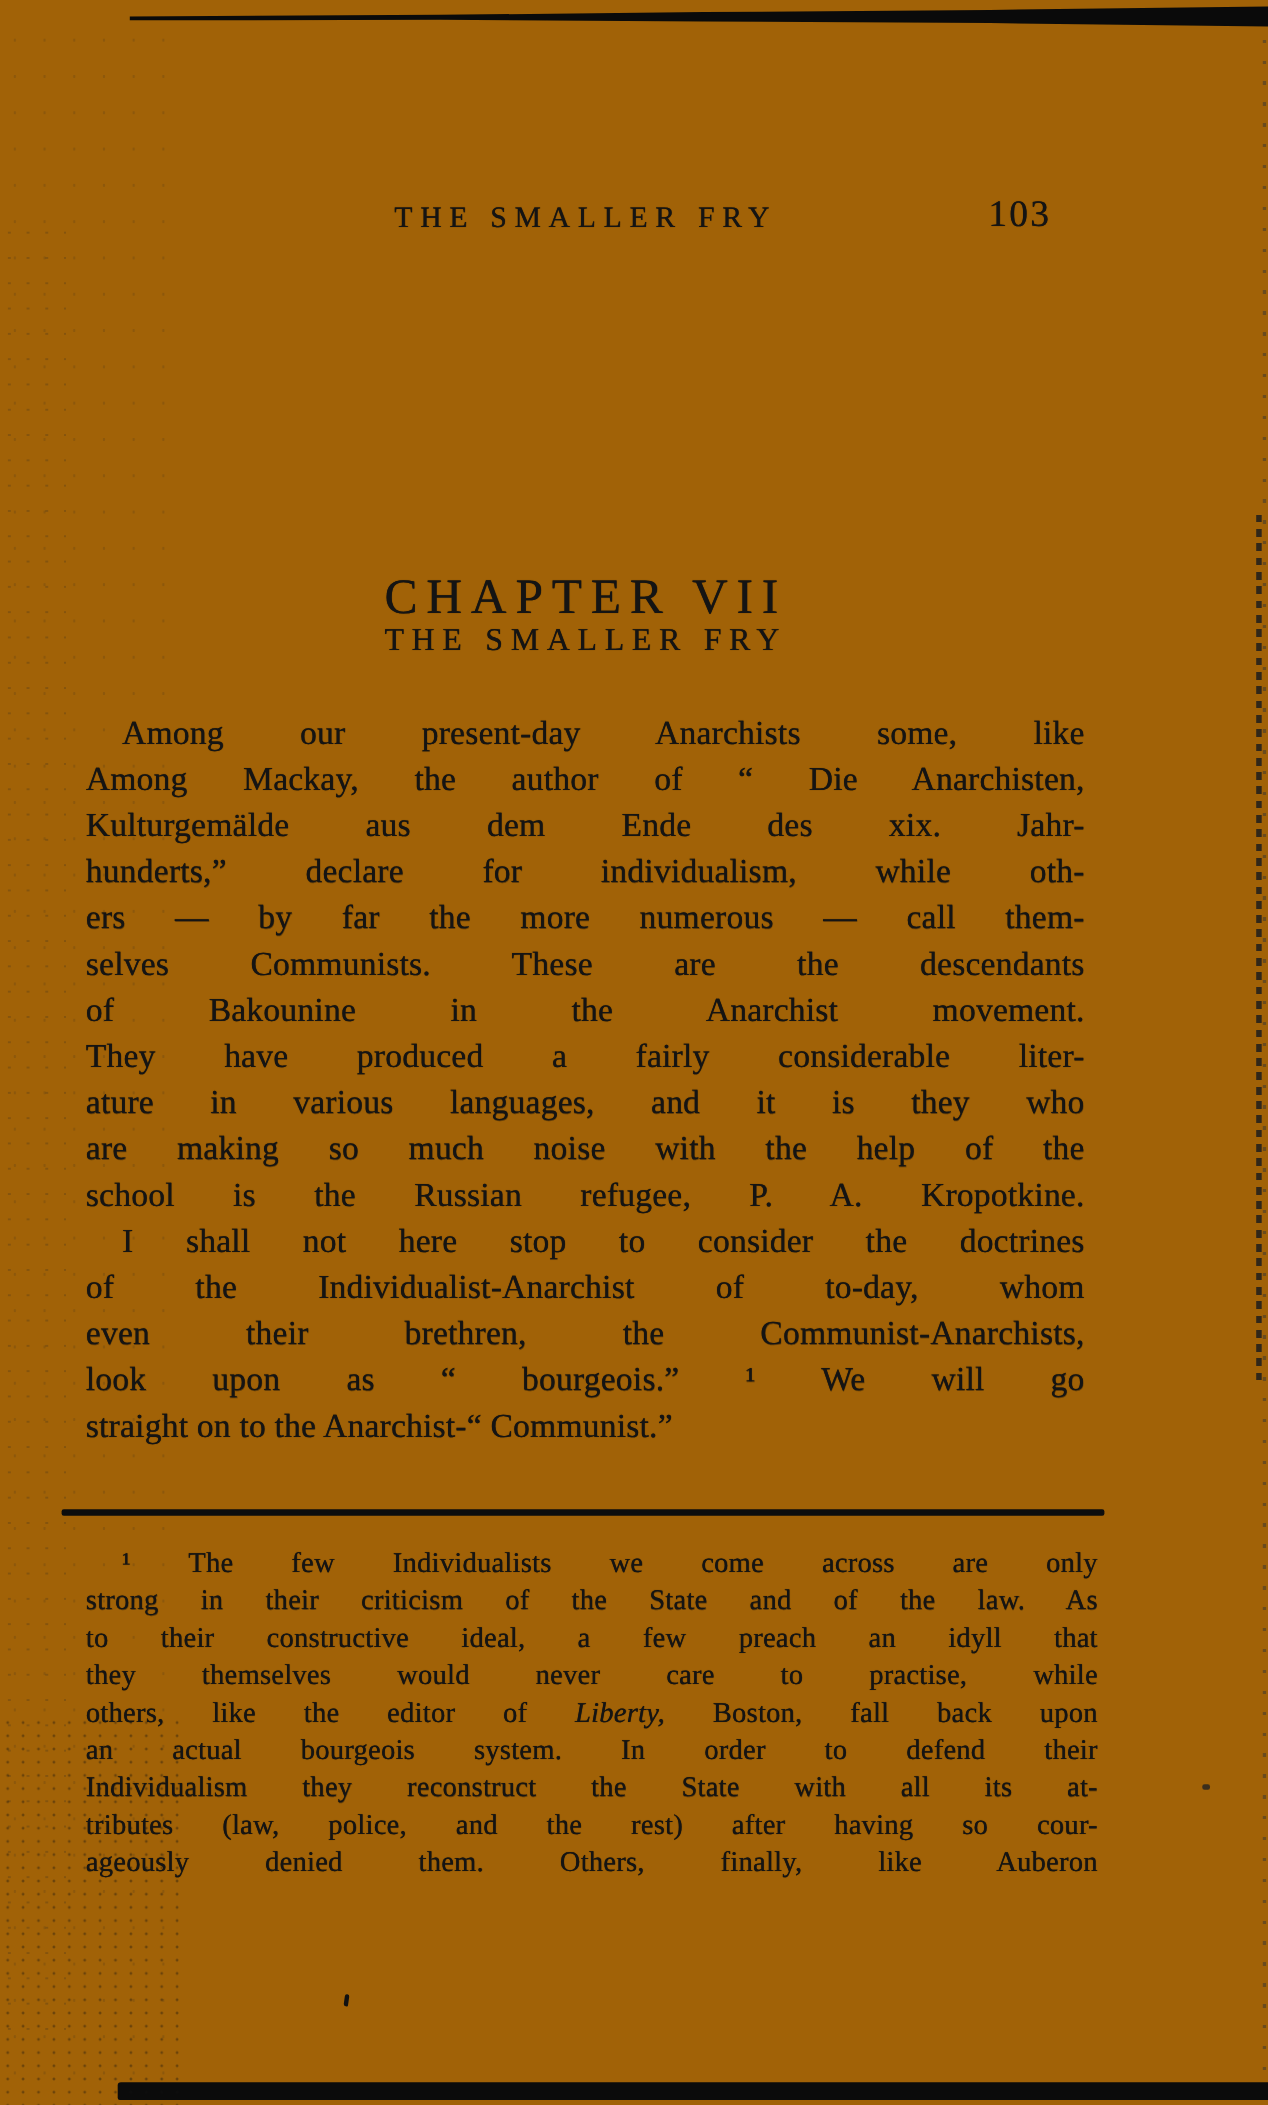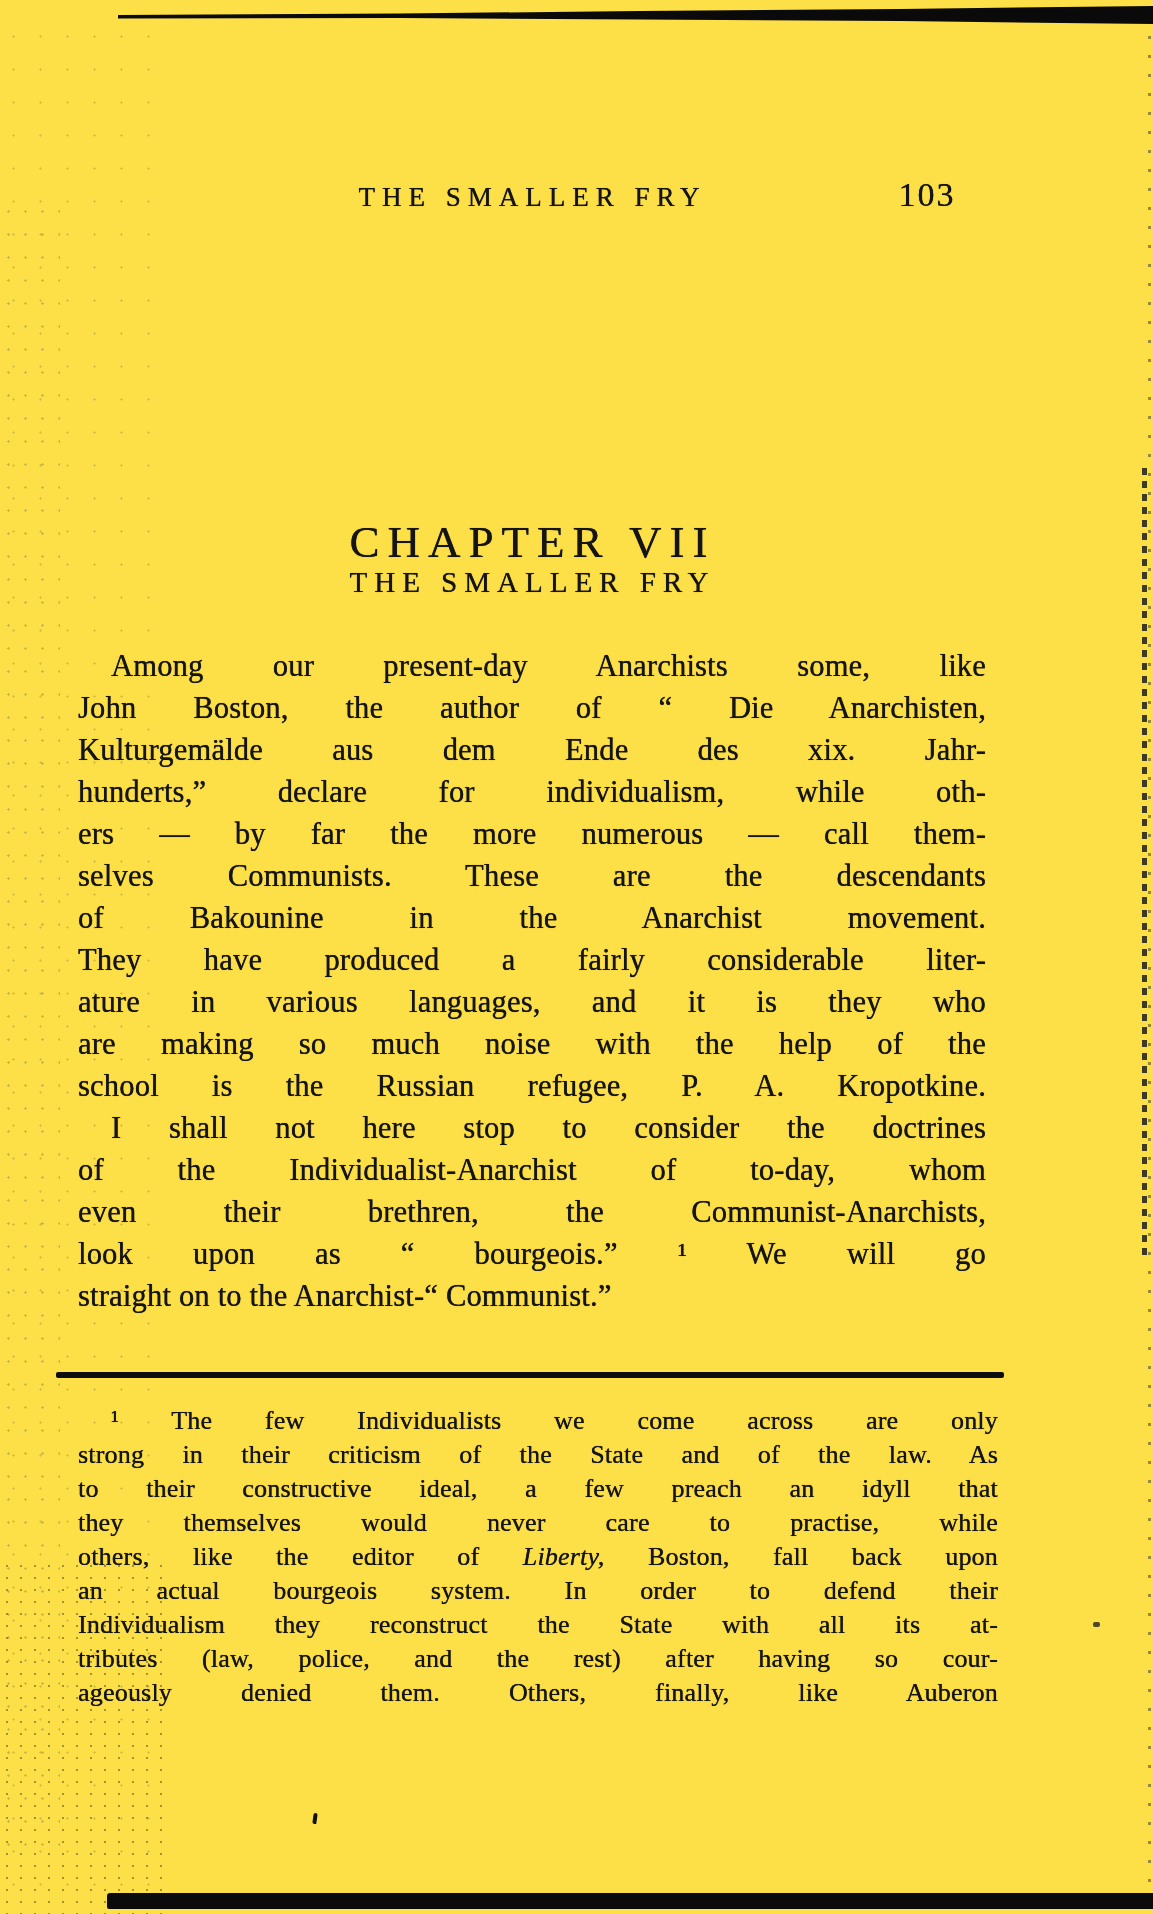--- a/index.html
+++ b/index.html
@@ -1,18 +1,18 @@
 <!DOCTYPE html>
 <html><head>
 <meta charset="utf-8">
 <style>
   html,body{margin:0;padding:0;background:#e8e8e6;}
   #page{
     position:relative; width:1153px; height:1914px;
-    background:#fde047; overflow:hidden;
+    background:#a16207; overflow:hidden;
     font-family:"Liberation Serif","DejaVu Serif",serif;
     color:#141414;
   }
   .ink{ text-shadow:0 0 .7px rgba(10,10,10,.75), .3px .3px 0 rgba(20,20,20,.4); }
 
   
   #top-bar{ position:absolute; top:0; left:0; width:1153px; height:32px; }
   #bottom-bar{
     position:absolute; top:1893px; left:107px; width:1046px; height:16px;
     background:#0b0b0b; border-radius:3px 0 0 2px;
@@ -109,21 +109,21 @@
   <div id="ink-speck-2"></div>
 
   <div id="running-head" class="ink">THE SMALLER FRY</div>
   <div id="page-number" class="ink">103</div>
 
   <div id="chapter-title" class="ink">CHAPTER VII</div>
   <div id="chapter-subtitle" class="ink">THE SMALLER FRY</div>
 
   <div id="body-text" class="ink">
     <div class="line jline indent">Among our present-day Anarchists some, like</div>
-    <div class="line jline">John Boston, the author of “ Die Anarchisten,</div>
+    <div class="line jline">Among Mackay, the author of “ Die Anarchisten,</div>
     <div class="line jline">Kulturgemälde aus dem Ende des xix. Jahr-</div>
     <div class="line jline">hunderts,” declare for individualism, while oth-</div>
     <div class="line jline">ers — by far the more numerous — call them-</div>
     <div class="line jline">selves Communists. These are the descendants</div>
     <div class="line jline">of Bakounine in the Anarchist movement.</div>
     <div class="line jline">They have produced a fairly considerable liter-</div>
     <div class="line jline">ature in various languages, and it is they who</div>
     <div class="line jline">are making so much noise with the help of the</div>
     <div class="line jline">school is the Russian refugee, P. A. Kropotkine.</div>
     <div class="line jline indent">I shall not here stop to consider the doctrines</div>

